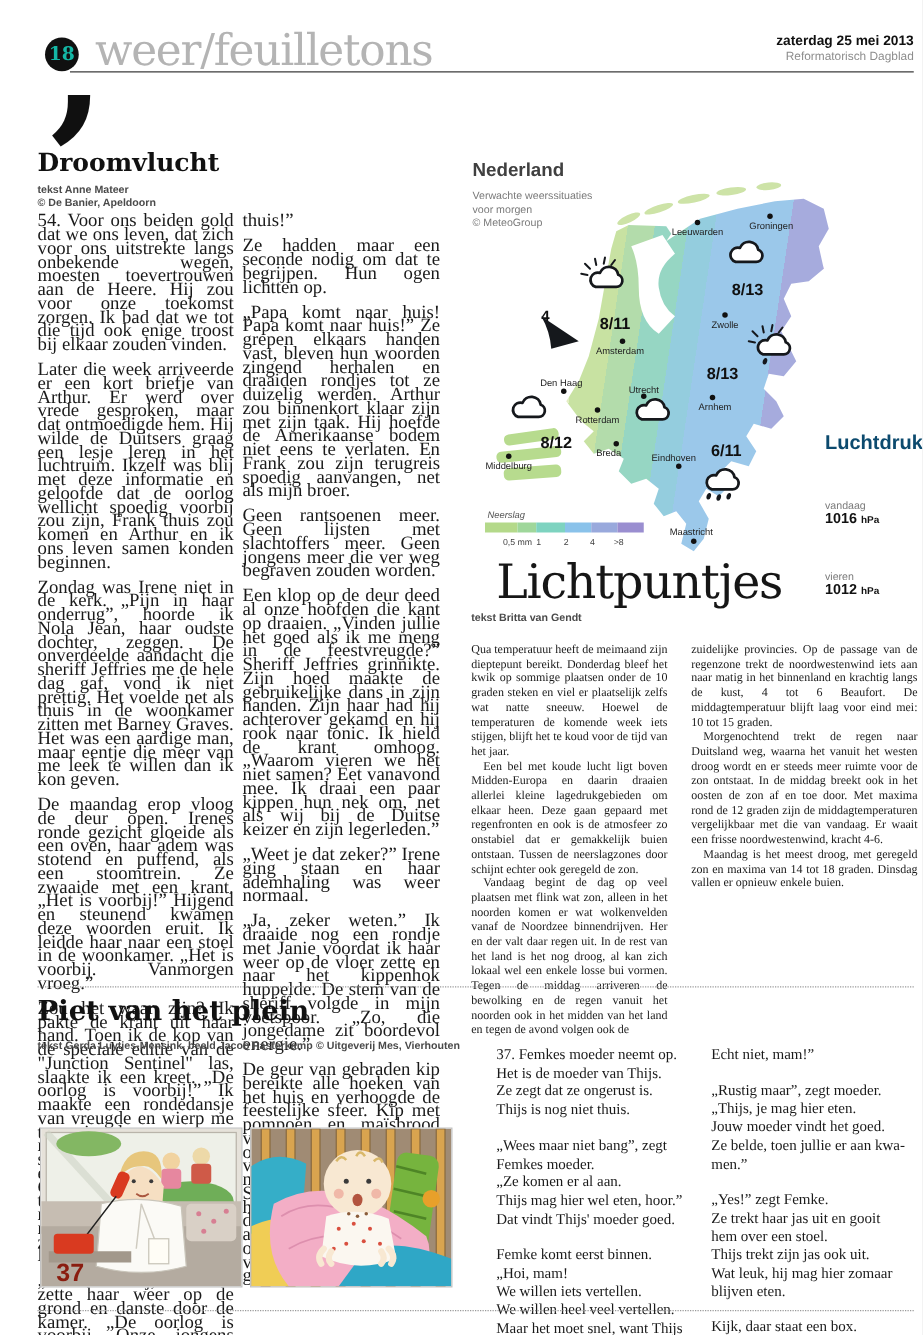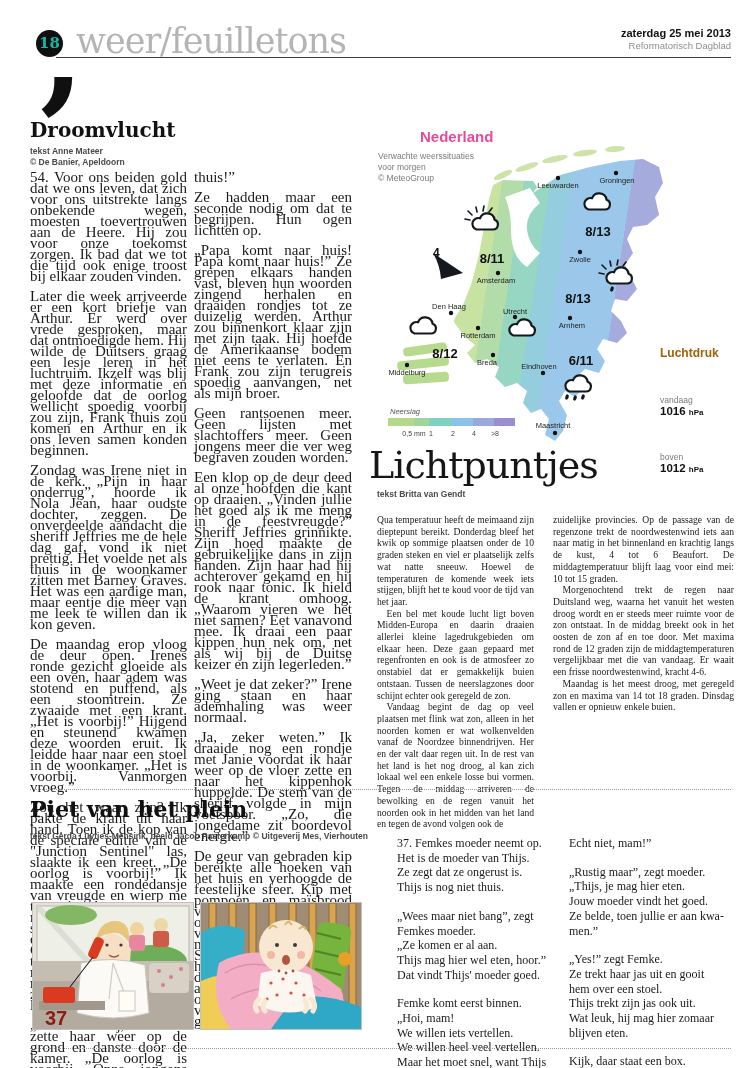--- a/index.html
+++ b/index.html
@@ -20,30 +20,30 @@
   
   .h-serif{font-family:"DejaVu Serif",serif;font-weight:bold;color:#111;}
   .byline{font-family:"Liberation Sans",sans-serif;font-size:8.5px;font-weight:bold;color:#4a4a4a;line-height:11px;}
 
   
   .dv-col{font-size:15px;line-height:11px;text-align:justify;}
   .dv-col p{margin:0 0 9px 0;}
   .dv-col p:last-child{margin-bottom:12px;}
 
   
-  .map-title{left:378px;top:128px;font:bold 15px "Liberation Sans",sans-serif;color:#ec4899;margin-left:42px;}
+  .map-title{left:378px;top:128px;font:bold 15px "Liberation Sans",sans-serif;color:#404040;}
   .map-sub{left:378px;top:151px;font:8.5px/11px "Liberation Sans",sans-serif;color:#7a7a7a;white-space:pre-line;}
   .pressure{left:660px;top:346px;font-family:"Liberation Sans",sans-serif;width:75px;}
-  .pressure .p-title{font-weight:bold;font-size:12px;color:#a16207;margin-bottom:12px;}
+  .pressure .p-title{font-weight:bold;font-size:16px;color:#0c4a6e;margin-bottom:12px;}
   .pressure .p-label{font-size:8.5px;color:#7a7a7a;margin-top:35px;}
   .pressure .p-value{font-weight:bold;font-size:11.5px;color:#111;margin-bottom:12px;}
   .pressure .p-unit{font-size:8px;}
 
   
-  .lp-title{left:369px;top:446px;font:400 38px/1 "DejaVu Serif",serif;color:#161616;letter-spacing:-1px;}
+  .lp-title{left:397px;top:446px;font:400 38px/1 "DejaVu Serif",serif;color:#161616;letter-spacing:-1px;}
   .lp-byline{left:377px;top:489px;}
   .lp-col{font-size:9.6px;line-height:11.7px;text-align:justify;}
   .lp-col p{margin:0;text-indent:1em;}
   .lp-col p:first-child{text-indent:0;}
 
   
   .dotted{left:30px;right:7px;border-top:1.5px dotted #9a9a9a;height:0;}
 
   
   .piet-title{left:30px;top:796px;font-size:22px;}
@@ -237,21 +237,21 @@
     <text x="120" y="311" text-anchor="middle" class="legend-tick">&gt;8</text>
   </svg>
 
   <div class="abs pressure">
     <div class="p-title">Luchtdruk</div>
     <div class="p-label">vandaag</div>
     <div class="p-value">
       <span>1016</span>
       <span class="p-unit">hPa</span>
     </div>
-    <div class="p-label">boven</div>
+    <div class="p-label">vieren</div>
     <div class="p-value">
       <span>1012</span>
       <span class="p-unit">hPa</span>
     </div>
   </div>
 
   <div class="abs lp-title">Lichtpuntjes</div>
   <div class="abs byline lp-byline">tekst Britta van Gendt</div>
   <div class="abs lp-col" style="left:377px;top:514px;width:157px;">
       <p>Qua temperatuur heeft de meimaand zijn dieptepunt bereikt. Donderdag bleef het kwik op sommige plaatsen onder de 10 graden steken en viel er plaatselijk zelfs wat natte sneeuw. Hoewel de temperaturen de komende week iets stijgen, blijft het te koud voor de tijd van het jaar.</p>

